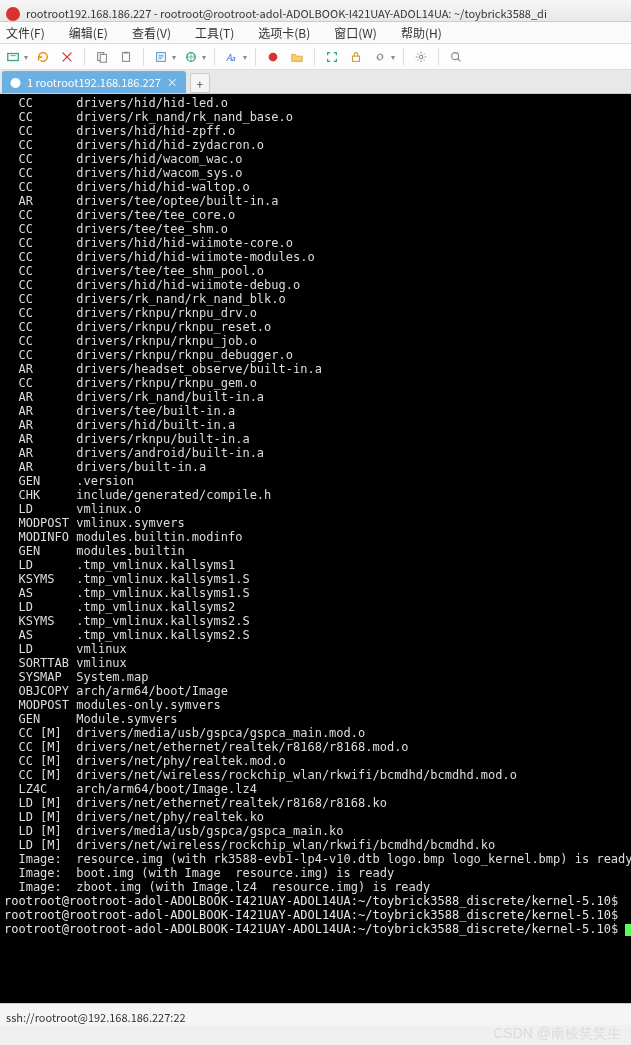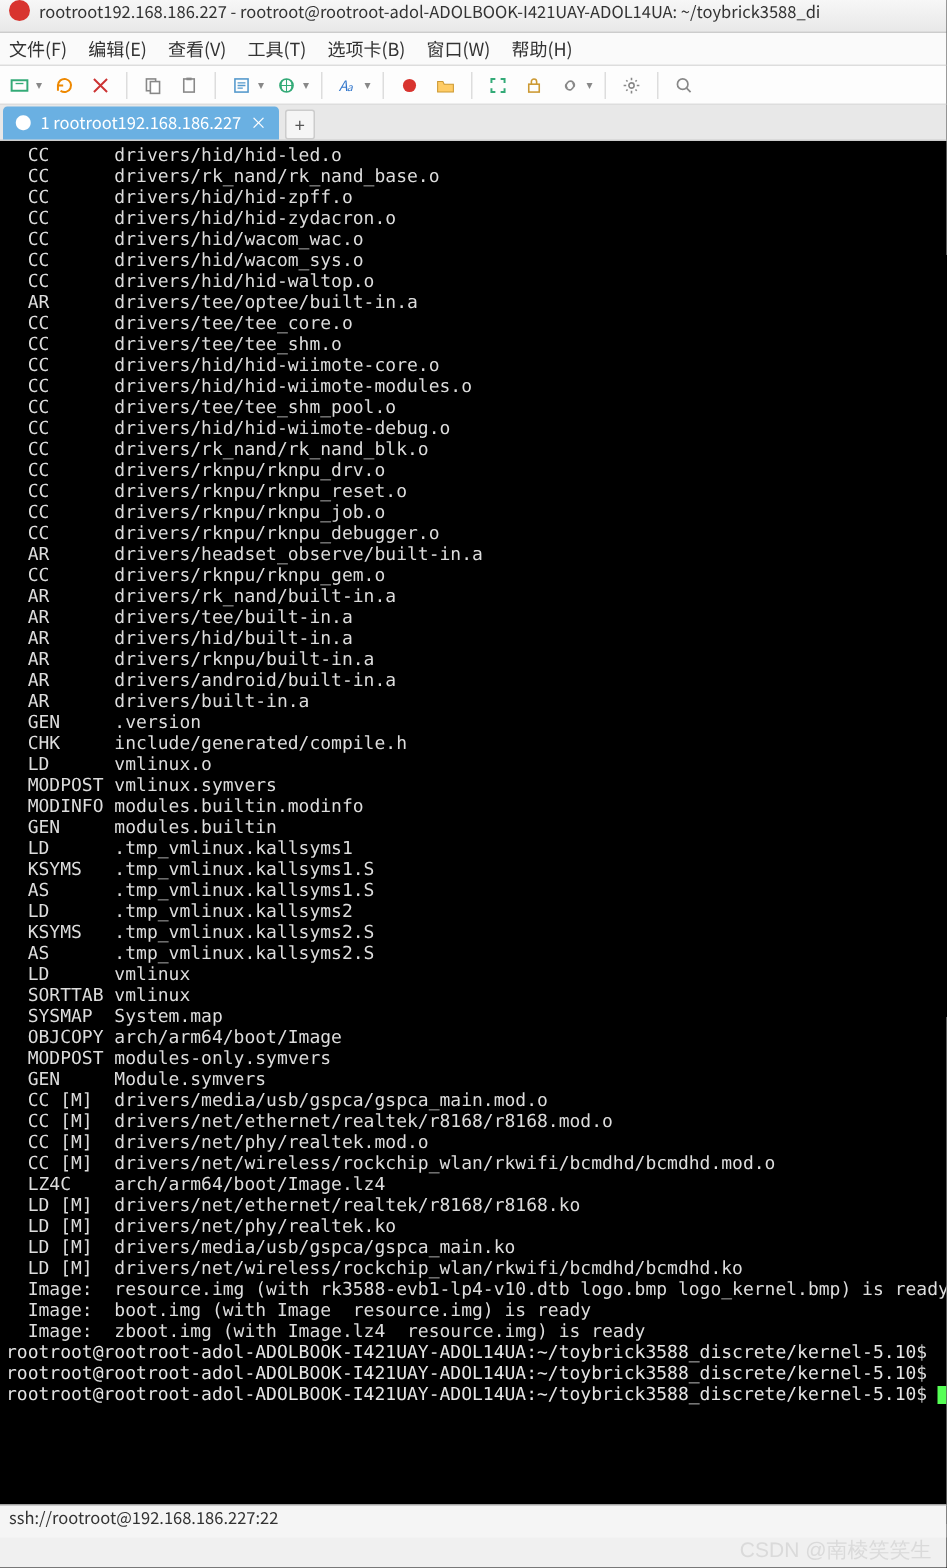--- a/index.html
+++ b/index.html
@@ -1,35 +1,35 @@
 <!DOCTYPE html>
 <html><head>
 <meta charset="utf-8">
 <style>
 * { margin: 0; padding: 0; box-sizing: border-box; }
 body { font-family: "Microsoft YaHei", "Noto Sans CJK SC", sans-serif; font-size: 12px; background: #f0f0f0; width: 631px; height: 1045px; overflow: hidden; position: relative; }
-.titlebar { height: 22px; background: linear-gradient(#f7f7f7,#e8e8e8); display: flex; align-items: flex-start; padding: 0 6px; border-bottom: 1px solid #ccc; }
+.titlebar { height: 22px; background: linear-gradient(#f7f7f7,#e8e8e8); display: flex; align-items: flex-end; padding: 0 6px; border-bottom: 1px solid #ccc; }
 .titlebar .logo { width: 14px; height: 14px; border-radius: 50%; background: #d8342f; margin-right: 6px; }
 .titlebar .title { font-size: 11px; color: #333; white-space: nowrap; overflow: hidden; text-overflow: ellipsis; flex:1; }
-.menubar { height: 22px; background: #fafafa; display: flex; align-items: center; padding: 0 6px; gap: 14px; border-bottom: 1px solid #ddd; font-size: 12px; color: #333; }
+.menubar { height: 22px; background: #fafafa; display: flex; align-items: center; padding: 0 6px; gap: 24px; border-bottom: 1px solid #ddd; font-size: 12px; color: #333; }
 .menubar span { cursor: default; }
 .toolbar { height: 26px; background: #fdfdfd; display: flex; align-items: center; padding: 0 4px; gap: 6px; border-bottom: 1px solid #ddd; }
 .toolbar .btn { width: 18px; height: 18px; display: flex; align-items: center; justify-content: center; border-radius: 2px; }
 .toolbar .btn svg { width: 14px; height: 14px; }
 .toolbar .sep { width: 1px; height: 18px; background: #ddd; margin: 0 2px; }
 .toolbar .dd { font-size: 8px; color: #888; margin-left: -4px; }
 .tabbar { height: 24px; background: #e8e8e8; display: flex; align-items: flex-end; padding: 0 2px; border-bottom: 1px solid #ccc; }
 .tab { height: 22px; background: #6ab0e2; color: #fff; display: flex; align-items: center; padding: 0 8px; font-size: 11px; border-top-left-radius: 3px; border-top-right-radius: 3px; gap: 6px; }
 .tab .dot { color: #fff; }
 .tab .x { cursor: pointer; }
 .addtab { width: 20px; height: 20px; background: #f5f5f5; border: 1px solid #ccc; margin-left: 4px; display: flex; align-items: center; justify-content: center; font-size: 12px; color: #555; border-radius: 2px; }
 .terminal { background: #000; color: #ddd; font-family: "DejaVu Sans Mono","Consolas",monospace; font-size: 12px; line-height: 14px; padding: 2px 4px; height: 922px; overflow: hidden; white-space: pre; letter-spacing: 0px; }
 .terminal .cyan { color: #e5e5e5; }
 .terminal .cursor { display:inline-block; width:7px; height:12px; background:#5f5; vertical-align:middle;}
-.statusbar { position: absolute; bottom: 20px; left: 0; right: 0; height: 22px; background: #f5f5f5; border-top: 1px solid #ccc; display: flex; align-items: flex-start; padding: 0 6px; font-size: 11px; color: #333; }
+.statusbar { position: absolute; bottom: 20px; left: 0; right: 0; height: 22px; background: #f5f5f5; border-top: 1px solid #ccc; display: flex; align-items: flex-end; padding: 0 6px; font-size: 11px; color: #333; }
 .watermark { position: absolute; right: 10px; bottom: 2px; font-size: 14px; color: rgba(200,200,200,0.55); font-family: sans-serif; pointer-events:none; }
 </style>
 </head>
 <body>
 
 <div class="titlebar">
   <div class="logo"></div>
   <div class="title">rootroot192.168.186.227 - rootroot@rootroot-adol-ADOLBOOK-I421UAY-ADOL14UA: ~/toybrick3588_di</div>
 </div>
 

